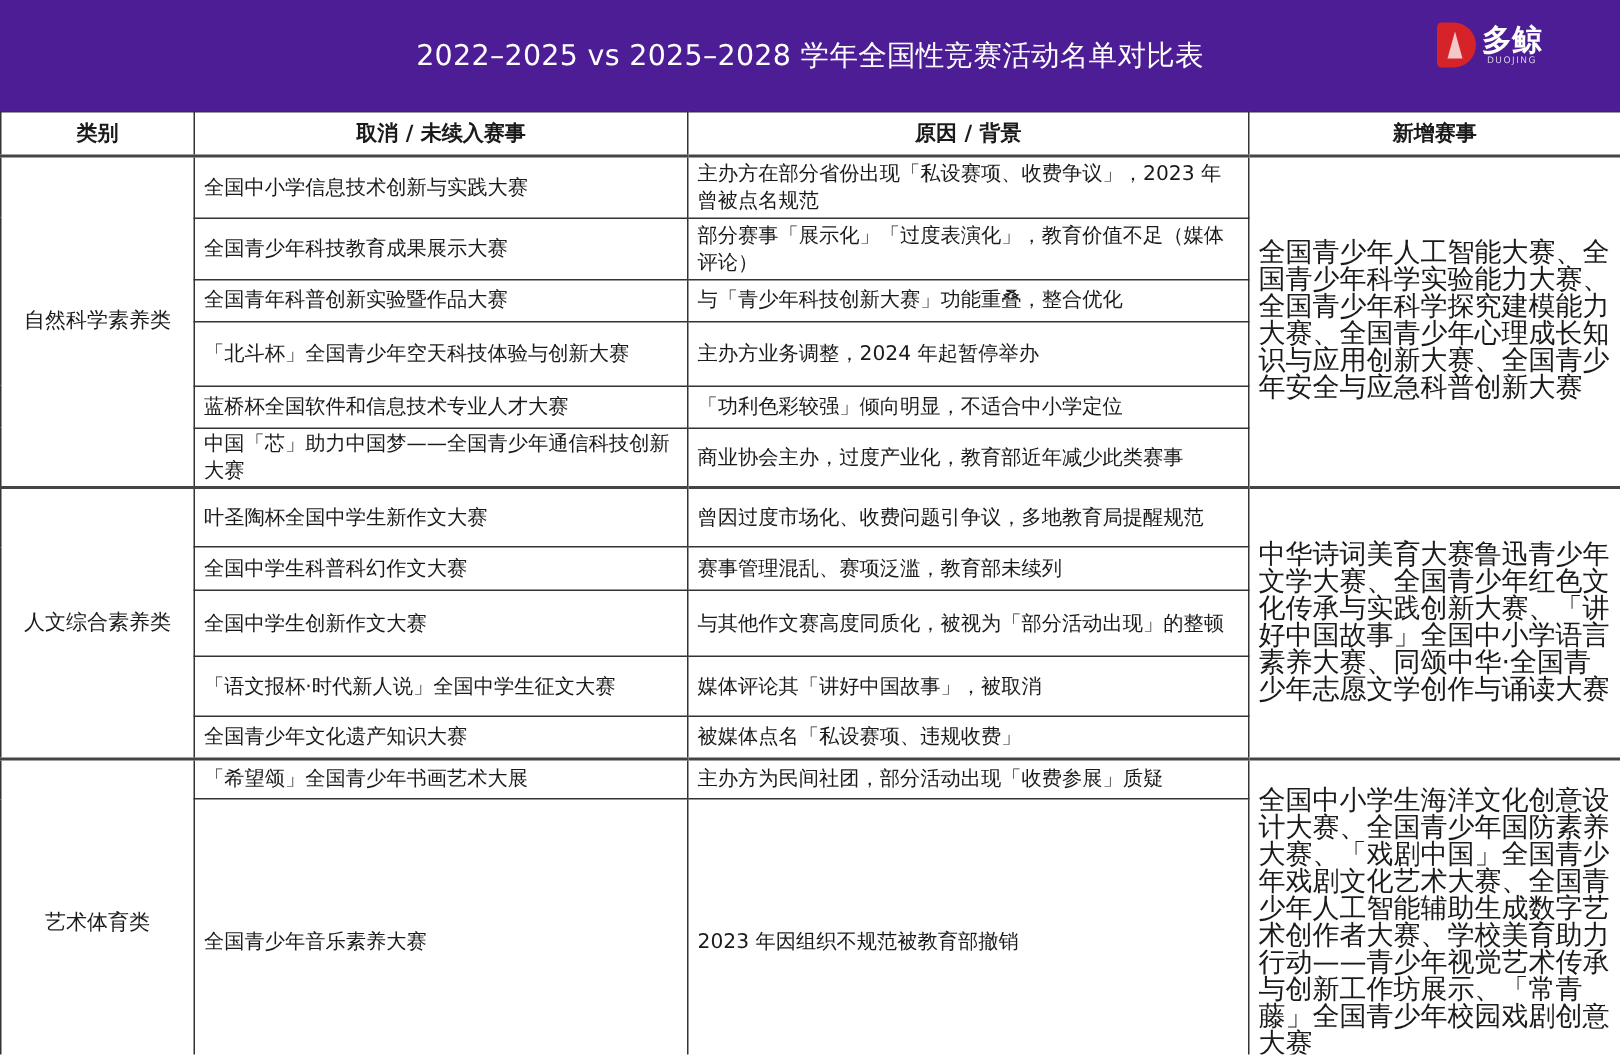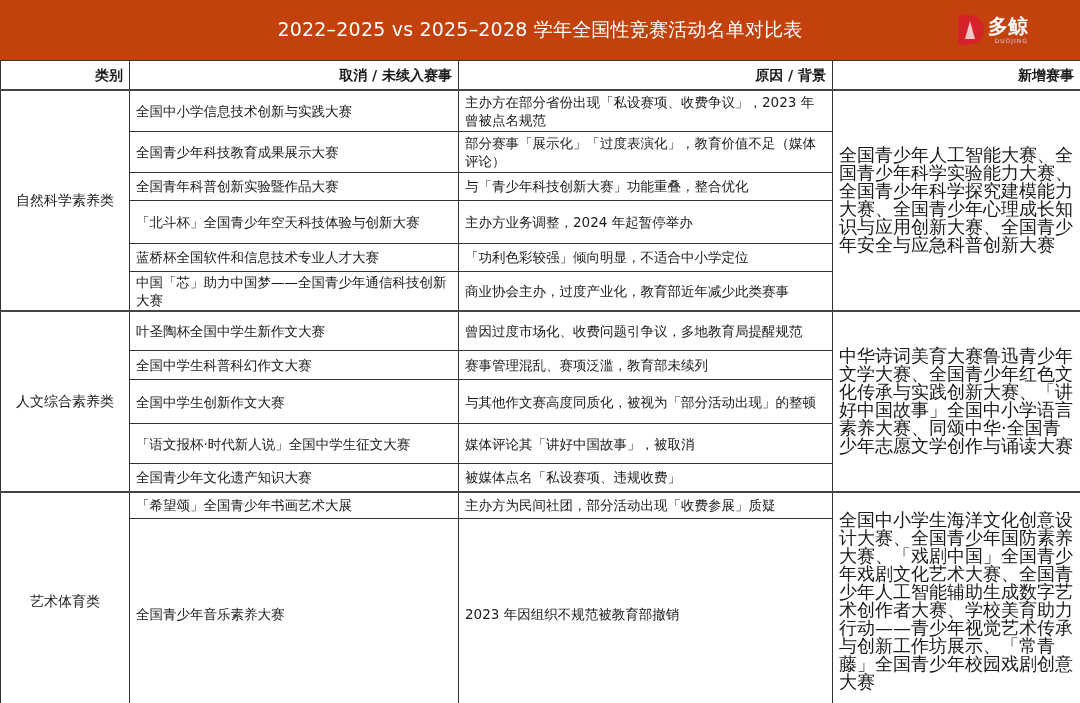--- a/index.html
+++ b/index.html
@@ -4,22 +4,22 @@
 <style>
   html, body { margin: 0; padding: 0; }
   body {
     width: 1080px; height: 703px; overflow: hidden;
     background: #ffffff;
     font-family: "DejaVu Sans", "Liberation Sans", sans-serif;
     color: #1a1a1a;
   }
   .banner {
     position: relative;
-    height: 60px;
-    background: #c2410c;
+    height: 74px;
+    background: #4c1d95;
     display: flex; align-items: center; justify-content: center;
   }
   .banner-title {
     color: #ffffff;
     font-size: 19px;
     letter-spacing: 0.2px;
   }
   .logo {
     position: absolute; right: 52px; top: 15px;
     display: flex; align-items: flex-start;
@@ -28,21 +28,21 @@
     width: 26px; height: 30px;
     background: #d6232a;
     border-radius: 3px 15px 15px 3px;
     position: relative; margin-right: 4px;
   }
   .logo-mark::after {
     content: ""; position: absolute; left: 7px; top: 6px;
     border-left: 5px solid transparent; border-right: 5px solid transparent;
     border-bottom: 18px solid #f4c7c9;
   }
-  .logo-text { display: flex; flex-direction: column; align-items: flex-end; }
+  .logo-text { display: flex; flex-direction: column; align-items: center; }
   .logo-cn { color: #ffffff; font-size: 20px; font-weight: bold; line-height: 22px; }
   .logo-en { color: #d8cce6; font-size: 6px; letter-spacing: 1px; line-height: 8px; }
 
   table {
     border-collapse: collapse;
     width: 1080px;
     table-layout: fixed;
     font-size: 13.5px;
   }
   col.c1 { width: 129px; }
@@ -53,21 +53,21 @@
     border: 1.5px solid #333333;
     padding: 1px 6px;
     line-height: 18px;
     vertical-align: middle;
     text-align: left;
     word-break: break-all;
   }
   th {
     height: 26px;
     font-weight: bold;
-    text-align: right;
+    text-align: center;
     font-size: 14px;
   }
   td.cat { text-align: center; font-size: 14px; }
   td.newc { font-size: 18px; line-height: 18px; padding: 2px 6px; }
   tr.group-start td { border-top: 2.5px solid #444444; }
 </style>
 </head>
 <body>
 
 <div class="banner">

